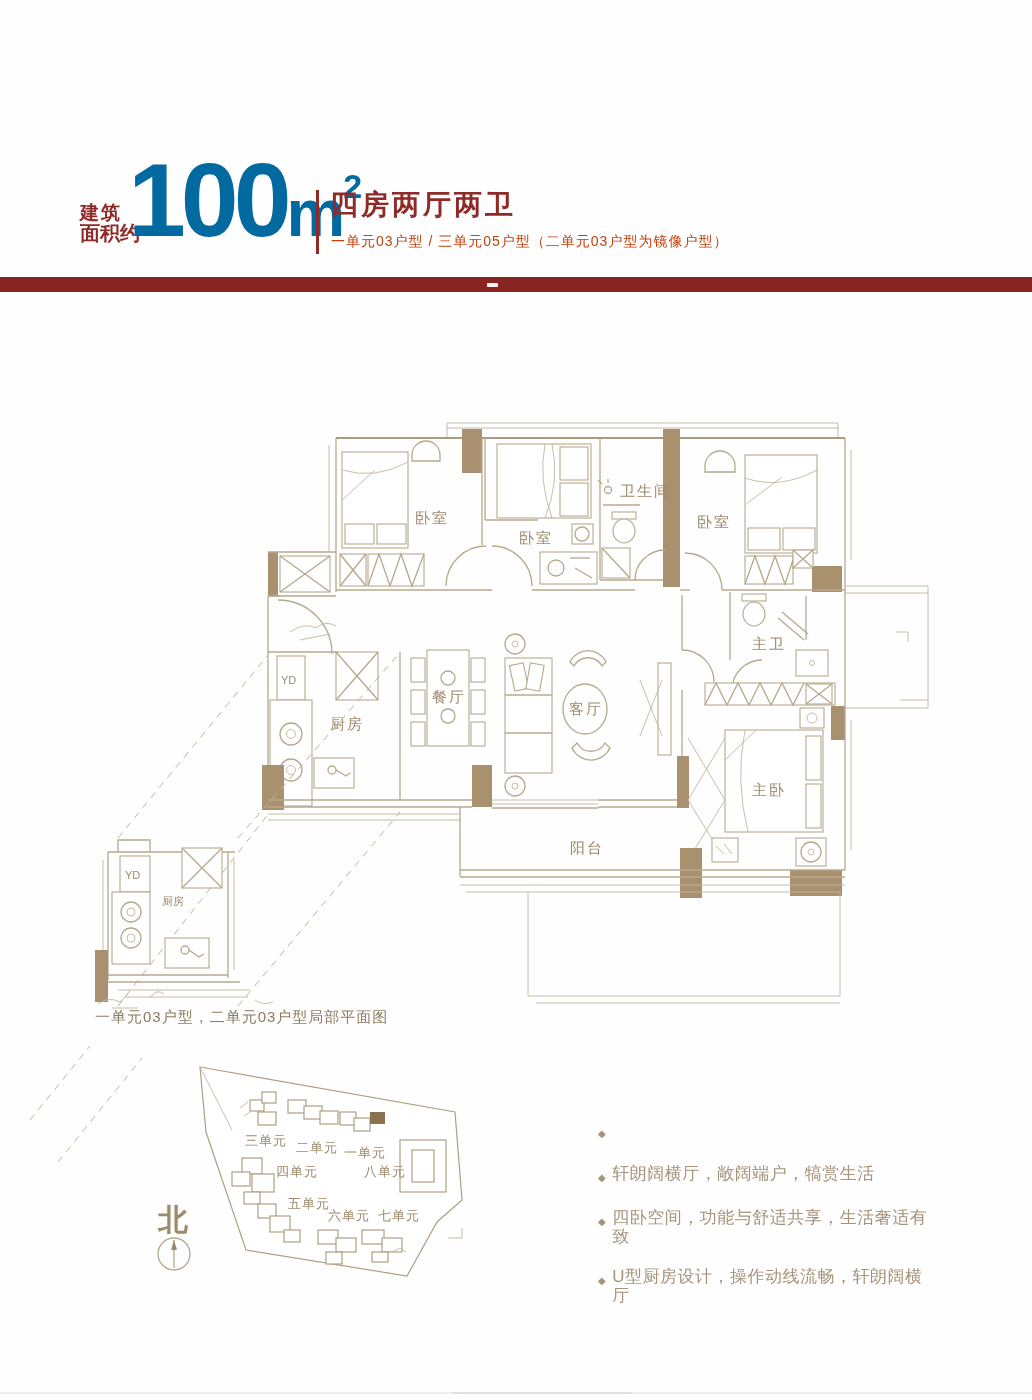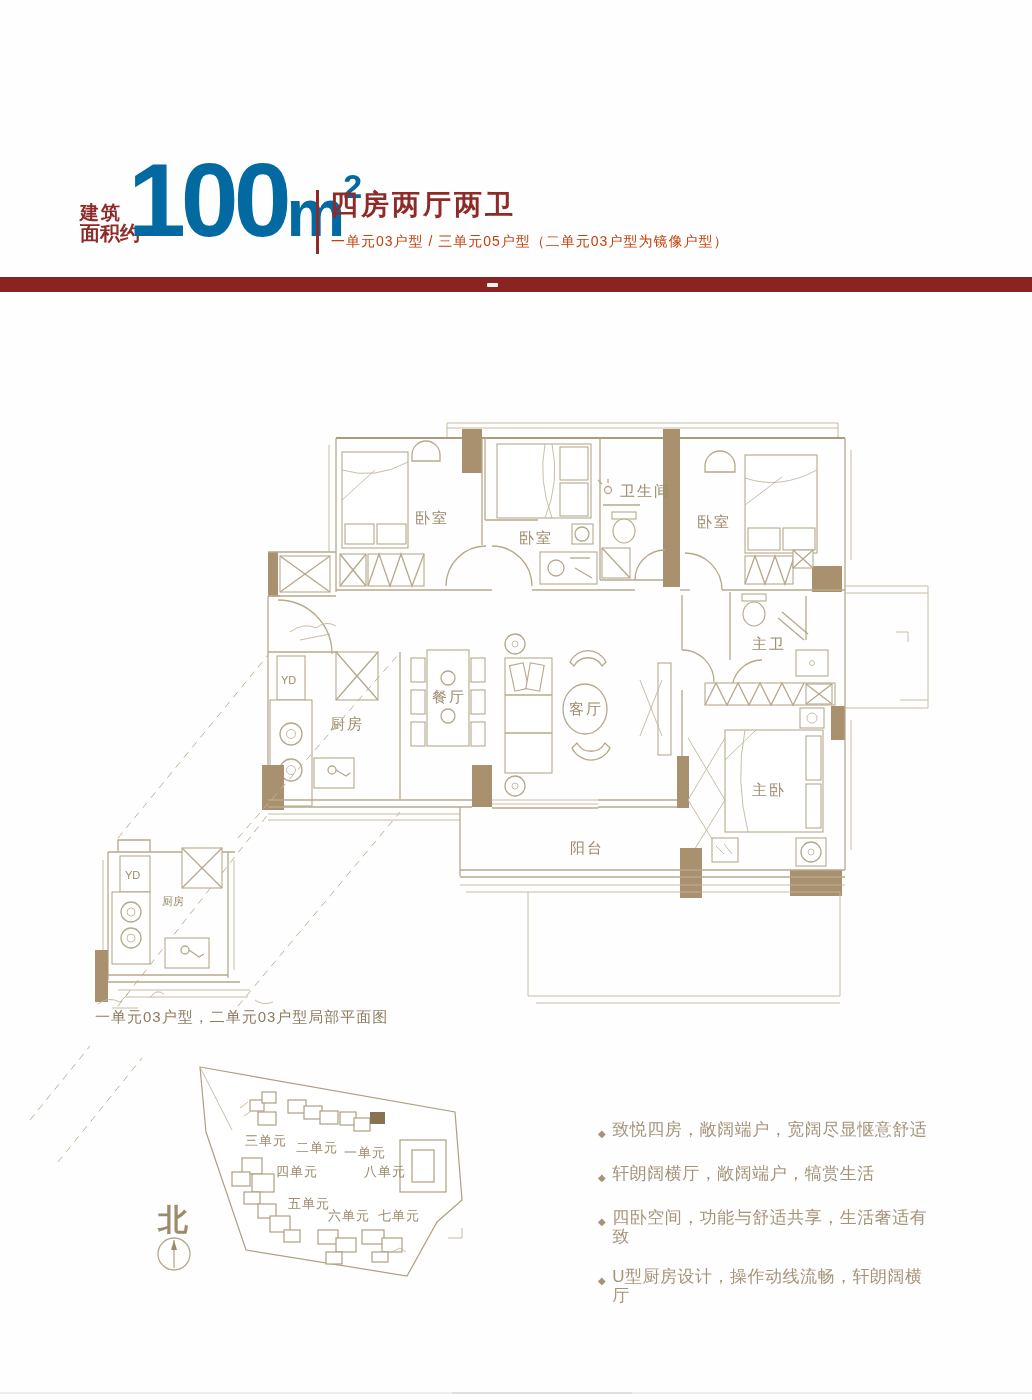--- a/index.html
+++ b/index.html
@@ -434,21 +434,20 @@
         <circle class="ln" cx="174" cy="1254" r="16"></circle>
         <line class="ln" x1="174" y1="1240" x2="174" y2="1268"></line>
         <path d="M174,1240 l3,10 h-6 z" fill="#9c8a6b"></path>
       </g>
     </g>
   </svg>
 
   <div id="features">
     <div class="feat">
         <span class="dia">◆</span>
-        <span>致悦四房，敞阔端户，宽阔尽显惬意舒适</span>
       </div>
     <div class="feat">
         <span class="dia">◆</span>
         <span>轩朗阔横厅，敞阔端户，犒赏生活</span>
       </div>
     <div class="feat">
         <span class="dia">◆</span>
         <span>四卧空间，功能与舒适共享，生活奢适有致</span>
       </div>
     <div class="feat">

